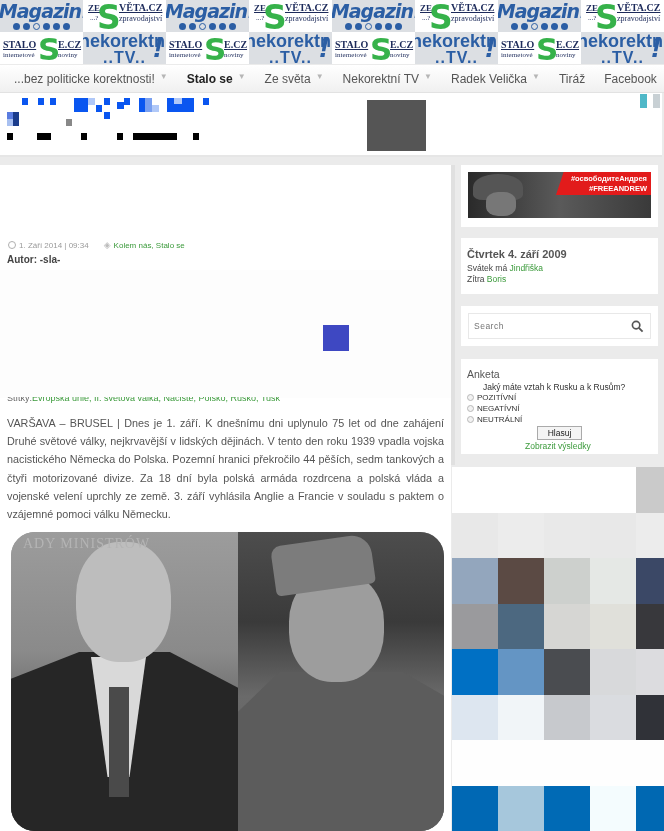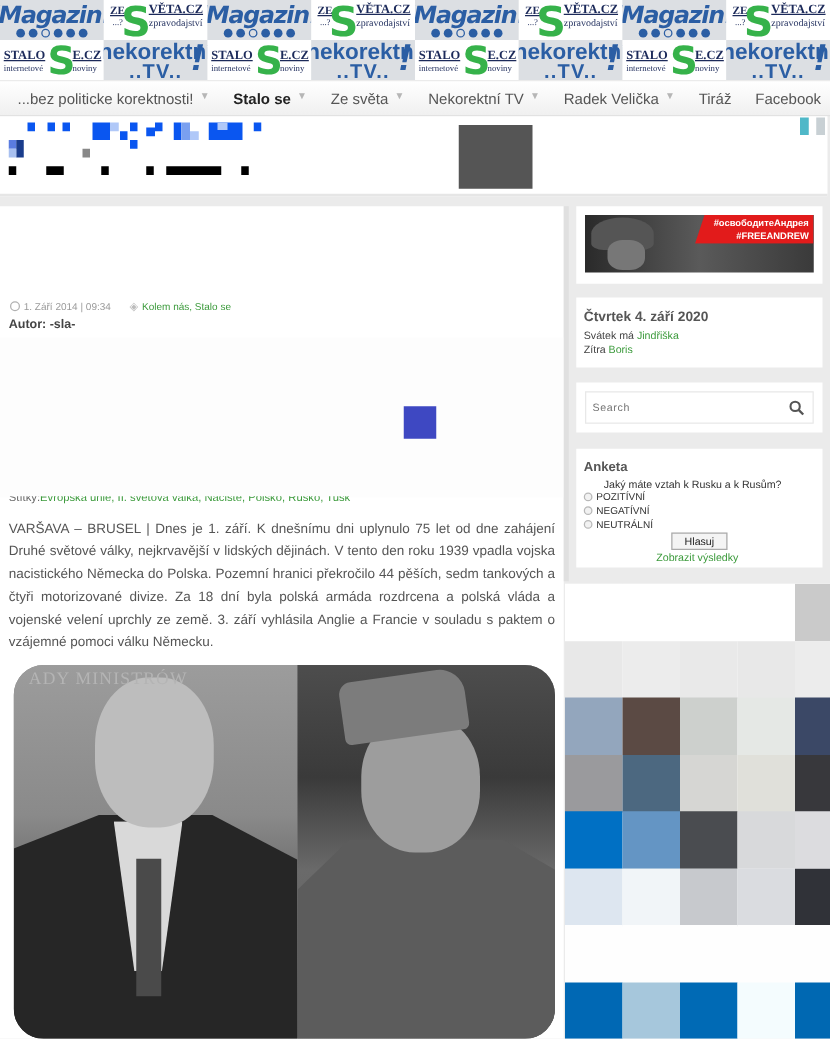--- a/index.html
+++ b/index.html
@@ -82,21 +82,21 @@
   .freebanner .face { position: absolute; left: 18px; top: 20px; width: 30px; height: 24px; background: #777; border-radius: 40%; }
   .w-date { left: 461px; top: 238px; width: 197px; height: 56px; }
   .w-date .d { position: absolute; left: 6px; top: 10px; font-size: 11px; font-weight: bold; color: #555; }
   .w-date .l { position: absolute; left: 6px; font-size: 8.5px; color: #444; }
   .w-date .l a { color: #3b9a3b; text-decoration: none; }
   .w-search { left: 461px; top: 306px; width: 197px; height: 40px; }
   .w-search .box { position: absolute; left: 7px; top: 7px; width: 183px; height: 26px; border: 1px solid #e8e8e8; background: #fff; }
   .w-search input { position: absolute; left: 5px; top: 4px; width: 150px; height: 16px; border: none; outline: none; font-size: 8.5px; color: #888; font-family: "Liberation Sans", sans-serif; letter-spacing: 0.5px; background: transparent; }
   .w-search .mag { position: absolute; right: 6px; top: 6px; width: 13px; height: 13px; }
   .w-poll { left: 461px; top: 359px; width: 197px; height: 95px; }
-  .w-poll .h { position: absolute; left: 6px; top: 9px; font-size: 10.5px; font-weight: bold; color: #555; }
+  .w-poll .h { position: absolute; left: 6px; top: 9px; font-size: 10.5px; font-weight: normal; color: #555; }
   .w-poll .q { position: absolute; left: 22px; top: 23px; font-size: 8.5px; color: #333; }
   .w-poll .opt { position: absolute; left: 6px; font-size: 8px; color: #333; display: flex; align-items: center; }
   .w-poll .radio { width: 7px; height: 7px; border: 1px solid #b8b8b8; border-radius: 50%; background: #f2f2f2; margin-right: 3px; }
   .w-poll .vote { position: absolute; left: 76px; top: 67px; width: 45px; height: 14px; font-size: 8.5px; font-weight: normal; color: #222; background: #f4f4f4; border: 1px solid #aaa; font-family: "Liberation Sans", sans-serif; display: flex; align-items: center; justify-content: center; }
   .w-poll .res { position: absolute; left: 64px; top: 82px; font-size: 8.5px; color: #3b9a3b; text-decoration: none; }
 
   .mosaic { position: absolute; left: 452px; top: 467px; width: 212px; height: 364px; display: grid; grid-template-columns: repeat(5, 46px); grid-auto-rows: 45.5px; overflow: hidden; background: #fefefe; }
   .mosaic div { width: 46px; height: 46px; }
 </style>
 </head>
@@ -323,21 +323,21 @@
     <div class="helmet"></div>
     <div class="face"></div>
     <div class="red">
       <div>#освободитеАндрея</div>
       <div>#FREEANDREW</div>
     </div>
   </div>
 </div>
 
 <div class="widget w-date">
-  <div class="d">Čtvrtek 4. září 2020</div>
+  <div class="d">Čtvrtek 4. září 2009</div>
   <div class="l" style="top:25px">
     <span>Svátek má</span>
     <a href="#">Jindřiška</a>
   </div>
   <div class="l" style="top:36px">
     <span>Zítra</span>
     <a href="#">Boris</a>
   </div>
 </div>
 

